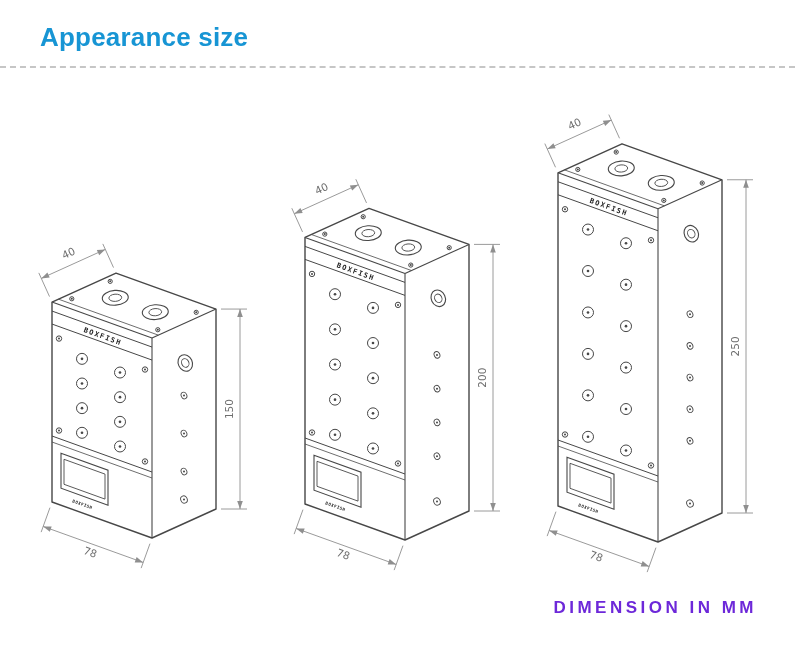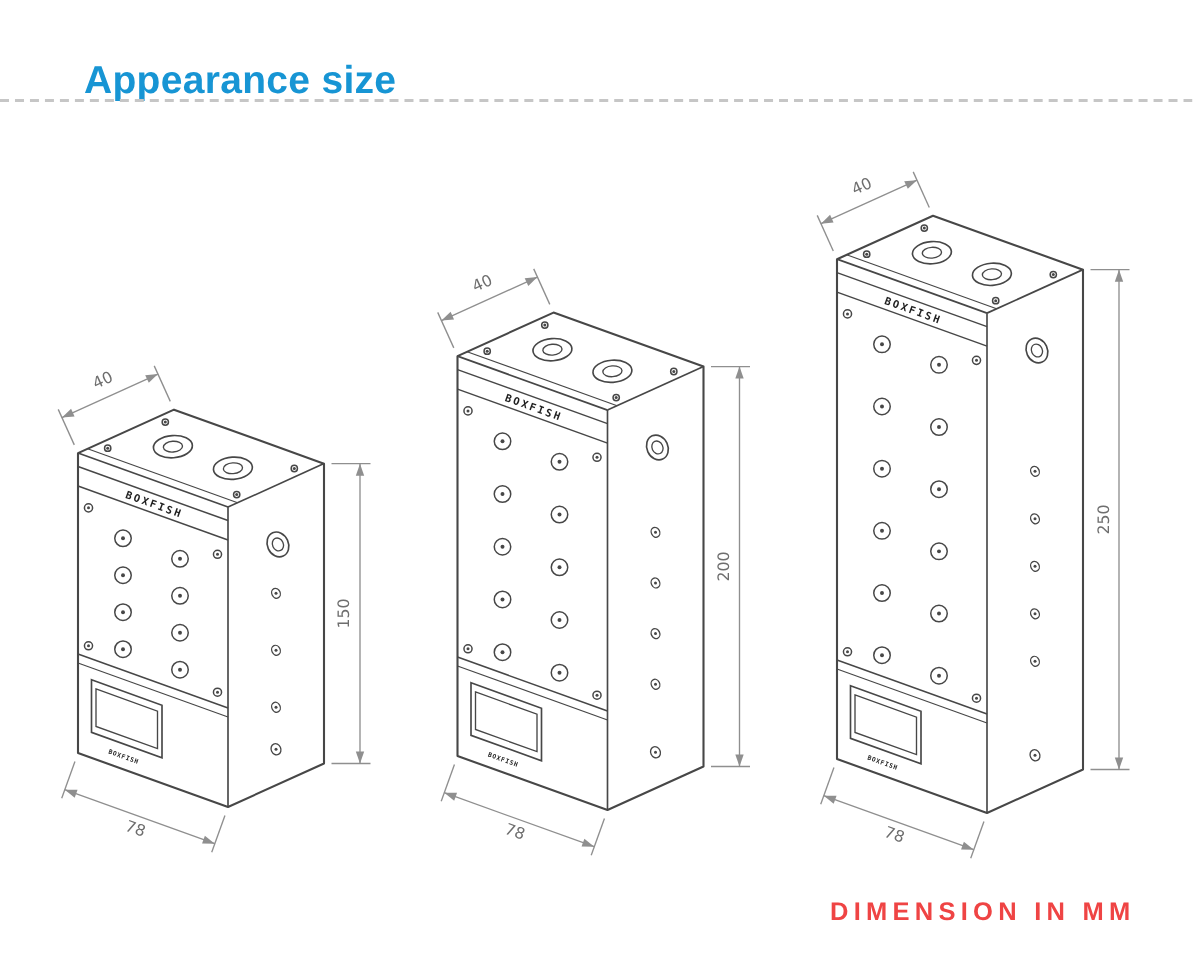--- a/index.html
+++ b/index.html
@@ -1,24 +1,24 @@
 <!DOCTYPE html>
 <html><head>
 <meta charset="utf-8">
 <style>
   html,body{margin:0;padding:0}
   body{width:795px;height:650px;position:relative;background:#ffffff;
        font-family:"Liberation Sans",sans-serif;overflow:hidden}
   .page-title{position:absolute;left:40px;top:22px;font-size:26px;font-weight:700;
-              color:#1795d4;letter-spacing:.2px;margin:16px}
+              color:#1795d4;letter-spacing:.2px;margin:0}
   .separator{position:absolute;left:0;top:66px;width:795px;height:0;
              border-top:2px dashed #c6c6c6}
   #drawing{position:absolute;left:0;top:0}
   .footer-note{position:absolute;right:38px;bottom:32px;font-size:17px;font-weight:700;
-               letter-spacing:3.5px;color:#ef4444}
+               letter-spacing:3.5px;color:#6d28d9}
 </style>
 </head>
 <body>
 
 <div class="page">
   <h1 class="page-title">Appearance size</h1>
   <div class="separator"></div>
   <svg id="drawing" width="795" height="650" viewBox="0 0 795 650">
       <g>
         <polygon points="52.0,502.0 152.0,538.0 216.0,509.0 216.0,309.1 116.0,273.1 52.0,302.1" fill="#fff" stroke="#474747" stroke-width="1.4" stroke-linejoin="round"></polygon>

